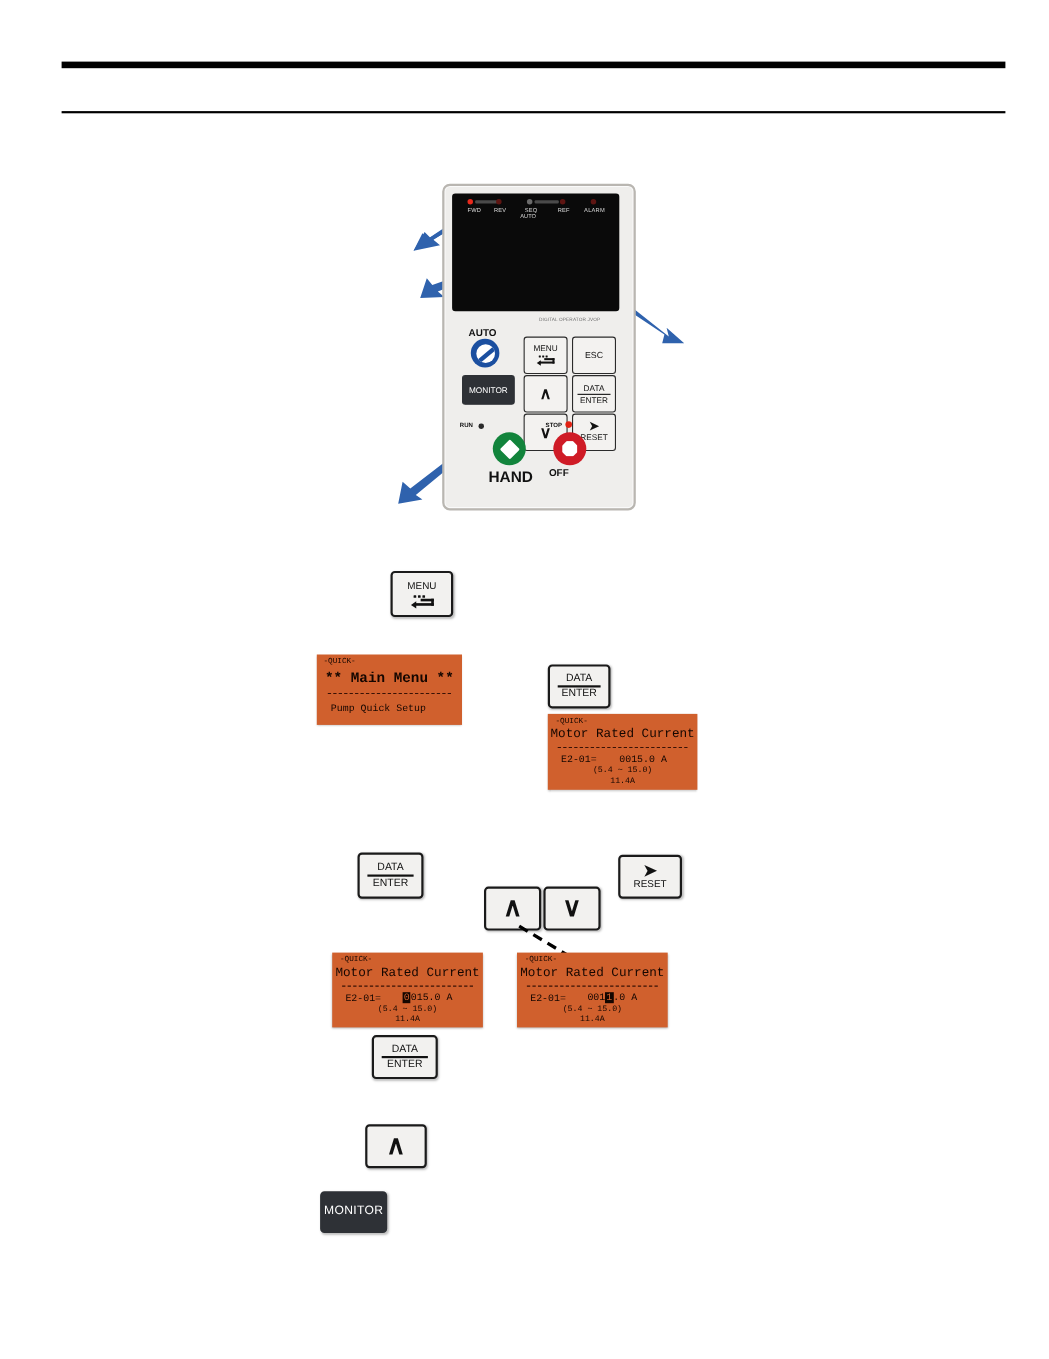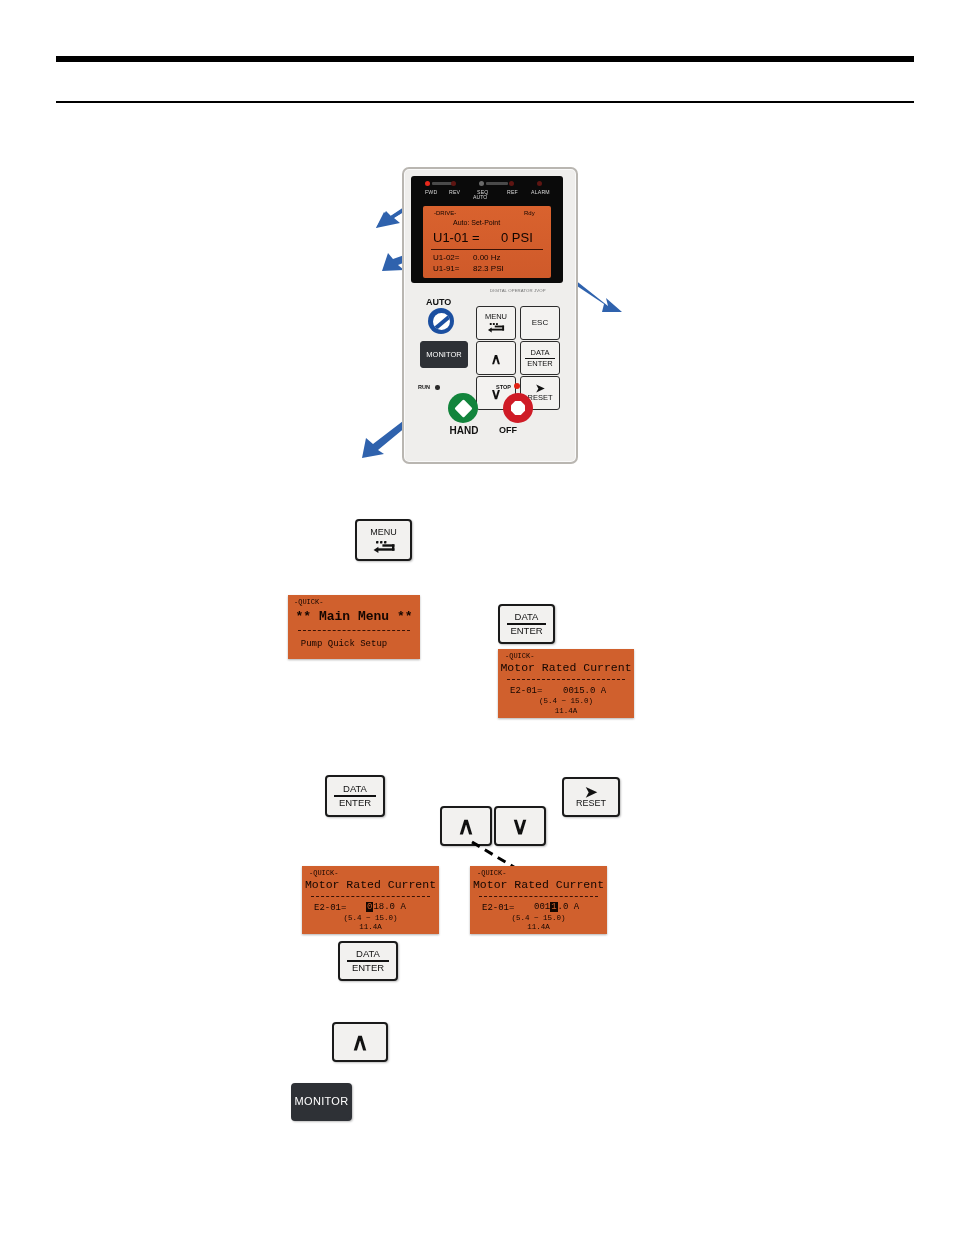--- a/index.html
+++ b/index.html
@@ -80,21 +80,21 @@
   .run-lbl{position:absolute;left:14px;top:215px;font-size:5.5px;color:#111;font-weight:bold;}
   .run-led{position:absolute;left:31px;top:216px;width:4.5px;height:4.5px;border-radius:50%;background:#2a2a2a;}
   .stop-lbl{position:absolute;left:92px;top:215px;font-size:5.5px;color:#111;font-weight:bold;}
   .stop-led{position:absolute;left:110px;top:214px;width:6px;height:6px;border-radius:50%;background:#e32213;}
 
   .hand-btn{
     position:absolute;left:44px;top:224px;width:30px;height:30px;border-radius:50%;
     background:#12843c;display:flex;align-items:center;justify-content:center;
   }
   .hand-btn .dia{width:13px;height:13px;background:#fff;transform:rotate(45deg);border-radius:1.5px;}
-  .hand-lbl{position:absolute;left:40px;top:256px;width:40px;text-align:center;font-size:10px;font-weight:bold;color:#111;}
+  .hand-lbl{position:absolute;left:40px;top:256px;width:40px;text-align:center;font-size:14px;font-weight:bold;color:#111;}
 
   .off-btn{
     position:absolute;left:99px;top:224px;width:30px;height:30px;border-radius:50%;
     background:#cf1b26;display:flex;align-items:center;justify-content:center;
   }
   .off-btn .oct{
     width:14px;height:14px;background:#fff;
     clip-path:polygon(30% 0,70% 0,100% 30%,100% 70%,70% 100%,30% 100%,0 70%,0 30%);
   }
   .off-lbl{position:absolute;left:95px;top:256px;width:40px;font-size:9px;font-weight:bold;color:#111;}
@@ -194,32 +194,20 @@
           <div class="led-dot" style="left:0;background:#5e1512;"></div>
           <div class="led-lbl" style="left:-2px;">REF</div>
         </div>
         <div class="led-grp" style="left:124px;">
           <div class="led-dot" style="left:2px;background:#5e1512;"></div>
           <div class="led-lbl" style="left:-4px;">ALARM</div>
         </div>
         <div class="auto-lbl">AUTO</div>
       </div>
 
-      <div class="lcd">
-        <div class="l" style="left:11px;top:4px;font-size:6px;">-DRIVE-</div>
-        <div class="l" style="left:101px;top:4px;font-size:6px;">Rdy</div>
-        <div class="l" style="left:30px;top:13px;font-size:7px;">Auto: Set-Point</div>
-        <div class="l" style="left:10px;top:24px;font-size:13px;">U1-01 =</div>
-        <div class="l" style="left:78px;top:24px;font-size:13px;">0 PSI</div>
-        <div class="lcd-sep" style="left:8px;top:43px;width:112px;"></div>
-        <div class="l" style="left:10px;top:47px;font-size:8px;">U1-02=</div>
-        <div class="l" style="left:50px;top:47px;font-size:8px;">0.00 Hz</div>
-        <div class="l" style="left:10px;top:58px;font-size:8px;">U1-91=</div>
-        <div class="l" style="left:50px;top:58px;font-size:8px;">82.3 PSI</div>
-      </div>
     </div>
 
     <div class="brand">DIGITAL OPERATOR JVOP</div>
 
     <div class="auto-btn-lbl">AUTO</div>
     <div class="auto-circle">
       <div class="inner">
           <div class="slash"></div>
         </div>
     </div>
@@ -335,21 +323,21 @@
       <line x1="2" y1="2" x2="92" y2="56" stroke="#000" stroke-width="3" stroke-dasharray="9,6"></line>
       <polygon points="104,64 86,52 92,62 82,60" fill="#000"></polygon>
     </svg>
   </div>
 
   <div class="panel" style="left:302px;top:866px;width:137px;height:68px;">
     <div class="t" style="left:7px;top:3px;font-size:7px;">-QUICK-</div>
     <div class="t" style="left:0;top:12px;width:137px;text-align:center;font-size:11.5px;">Motor Rated Current</div>
     <div class="dash" style="left:9px;top:30px;width:119px;"></div>
     <div class="t" style="left:12px;top:37px;font-size:9px;">E2-01=</div>
-    <div class="t" style="left:64px;top:36px;font-size:9px;"><span class="inv">0</span><span>18.0 A</span></div>
+    <div class="t" style="left:64px;top:36px;font-size:9px;"><span class="inv">0</span><span>015.0 A</span></div>
     <div class="t" style="left:0;top:48px;width:137px;text-align:center;font-size:7.5px;">(5.4 ~ 15.0)</div>
     <div class="t" style="left:0;top:57px;width:137px;text-align:center;font-size:7.5px;">11.4A</div>
   </div>
 
   <div class="panel" style="left:470px;top:866px;width:137px;height:68px;">
     <div class="t" style="left:7px;top:3px;font-size:7px;">-QUICK-</div>
     <div class="t" style="left:0;top:12px;width:137px;text-align:center;font-size:11.5px;">Motor Rated Current</div>
     <div class="dash" style="left:9px;top:30px;width:119px;"></div>
     <div class="t" style="left:12px;top:37px;font-size:9px;">E2-01=</div>
     <div class="t" style="left:64px;top:36px;font-size:9px;"><span>001</span><span class="inv">1</span><span>.0 A</span></div>

